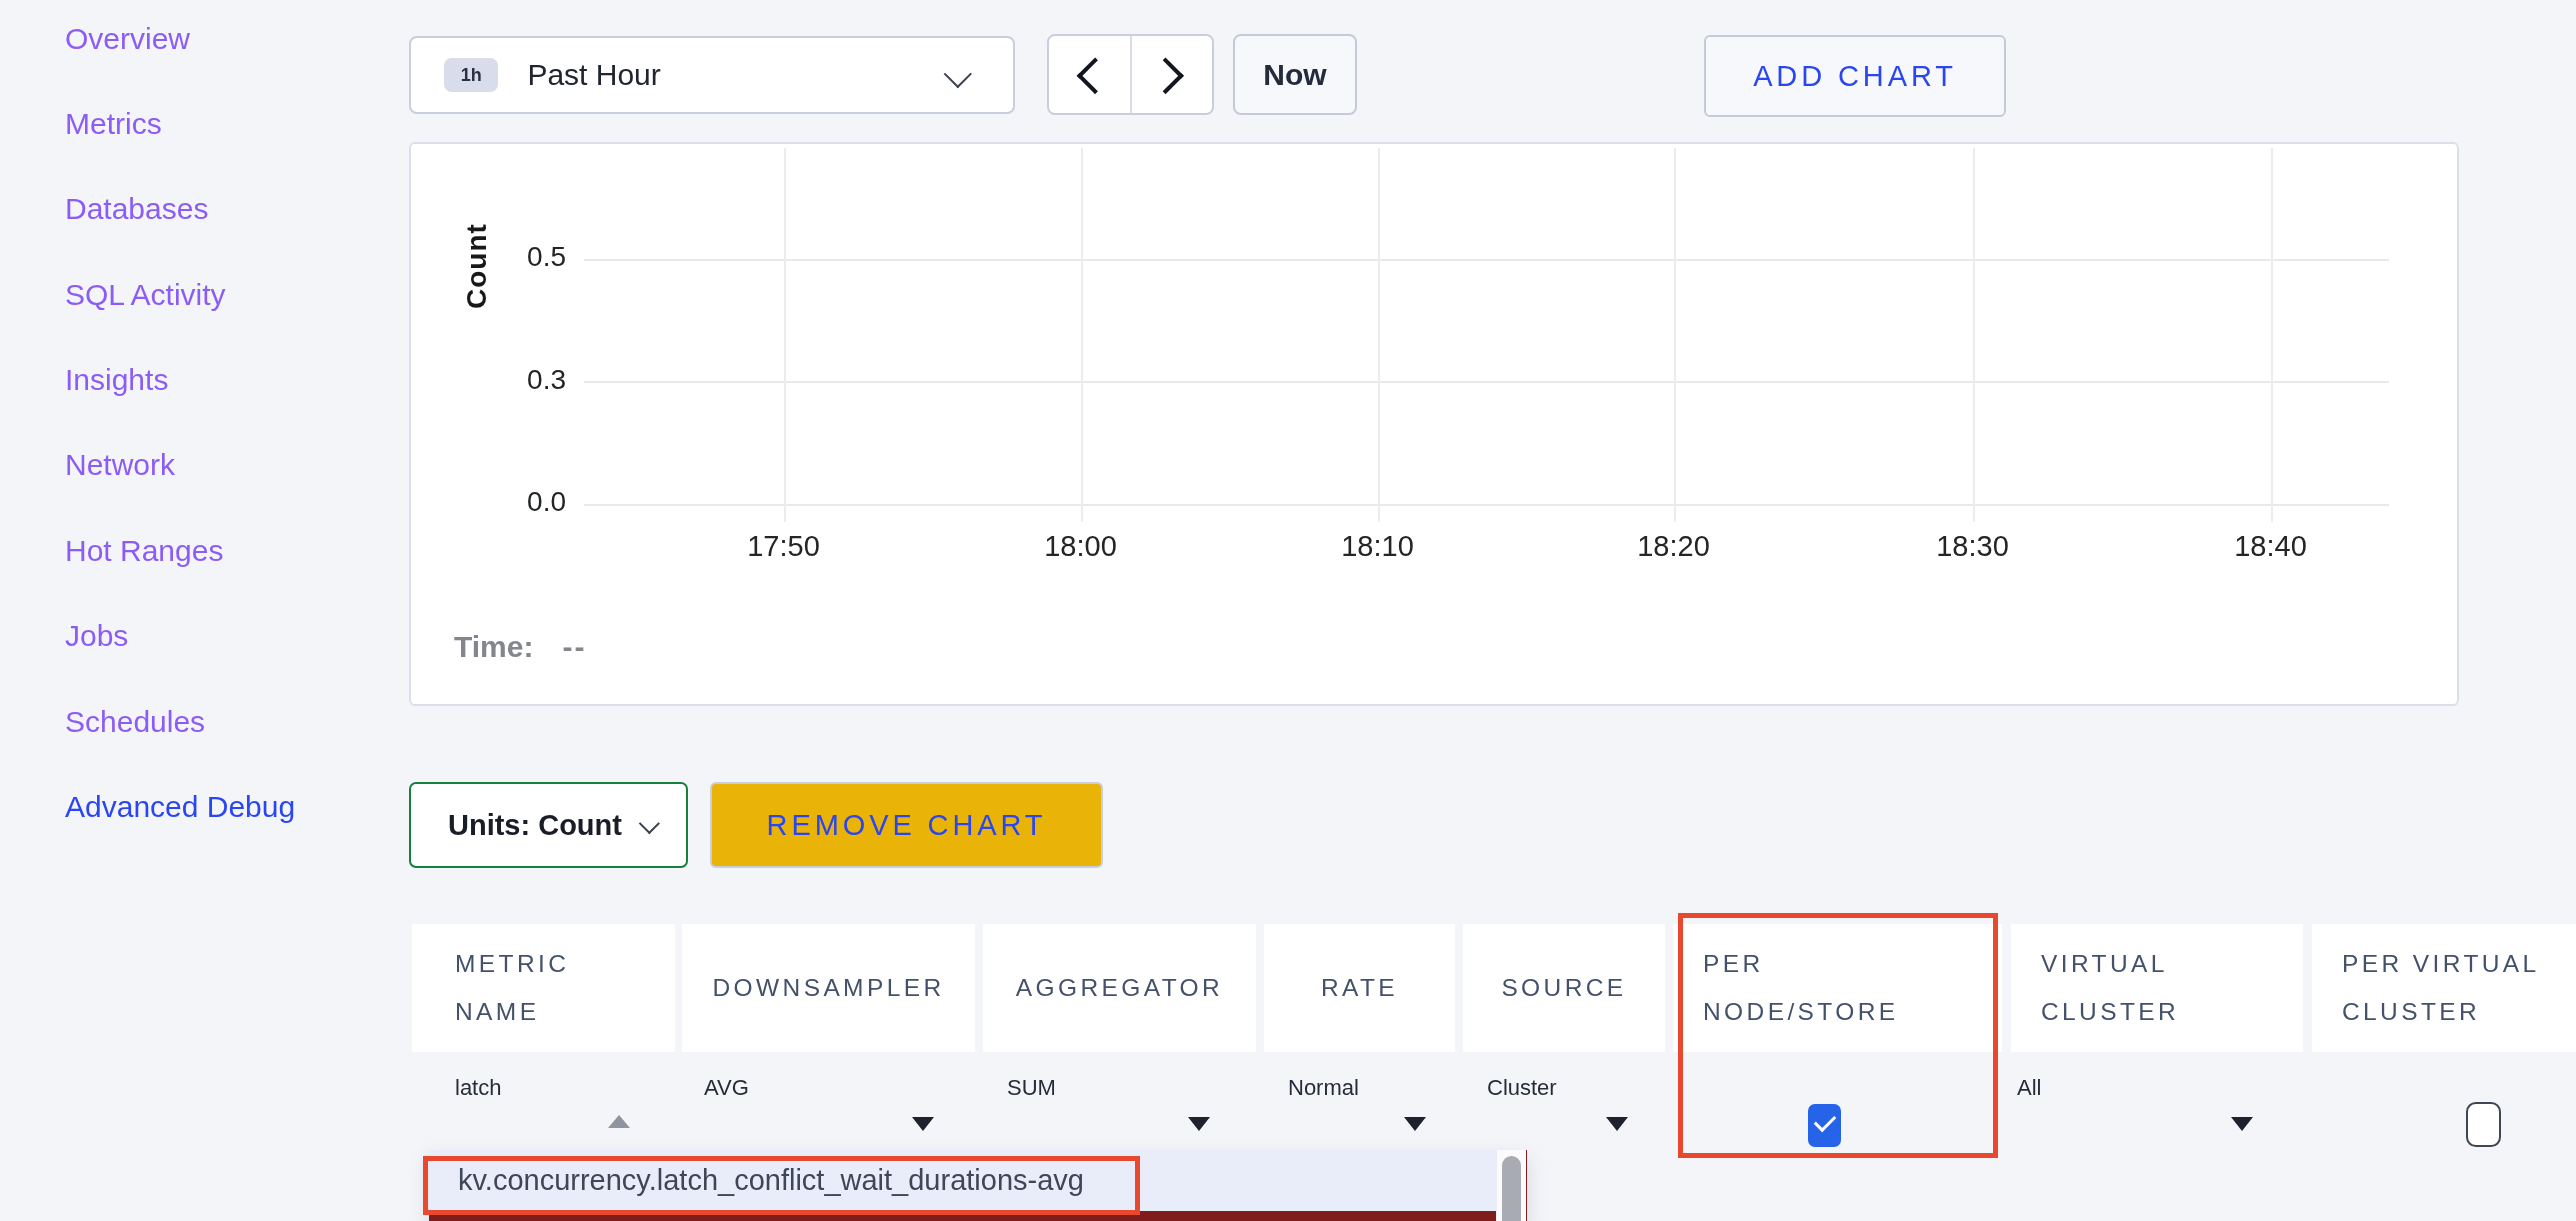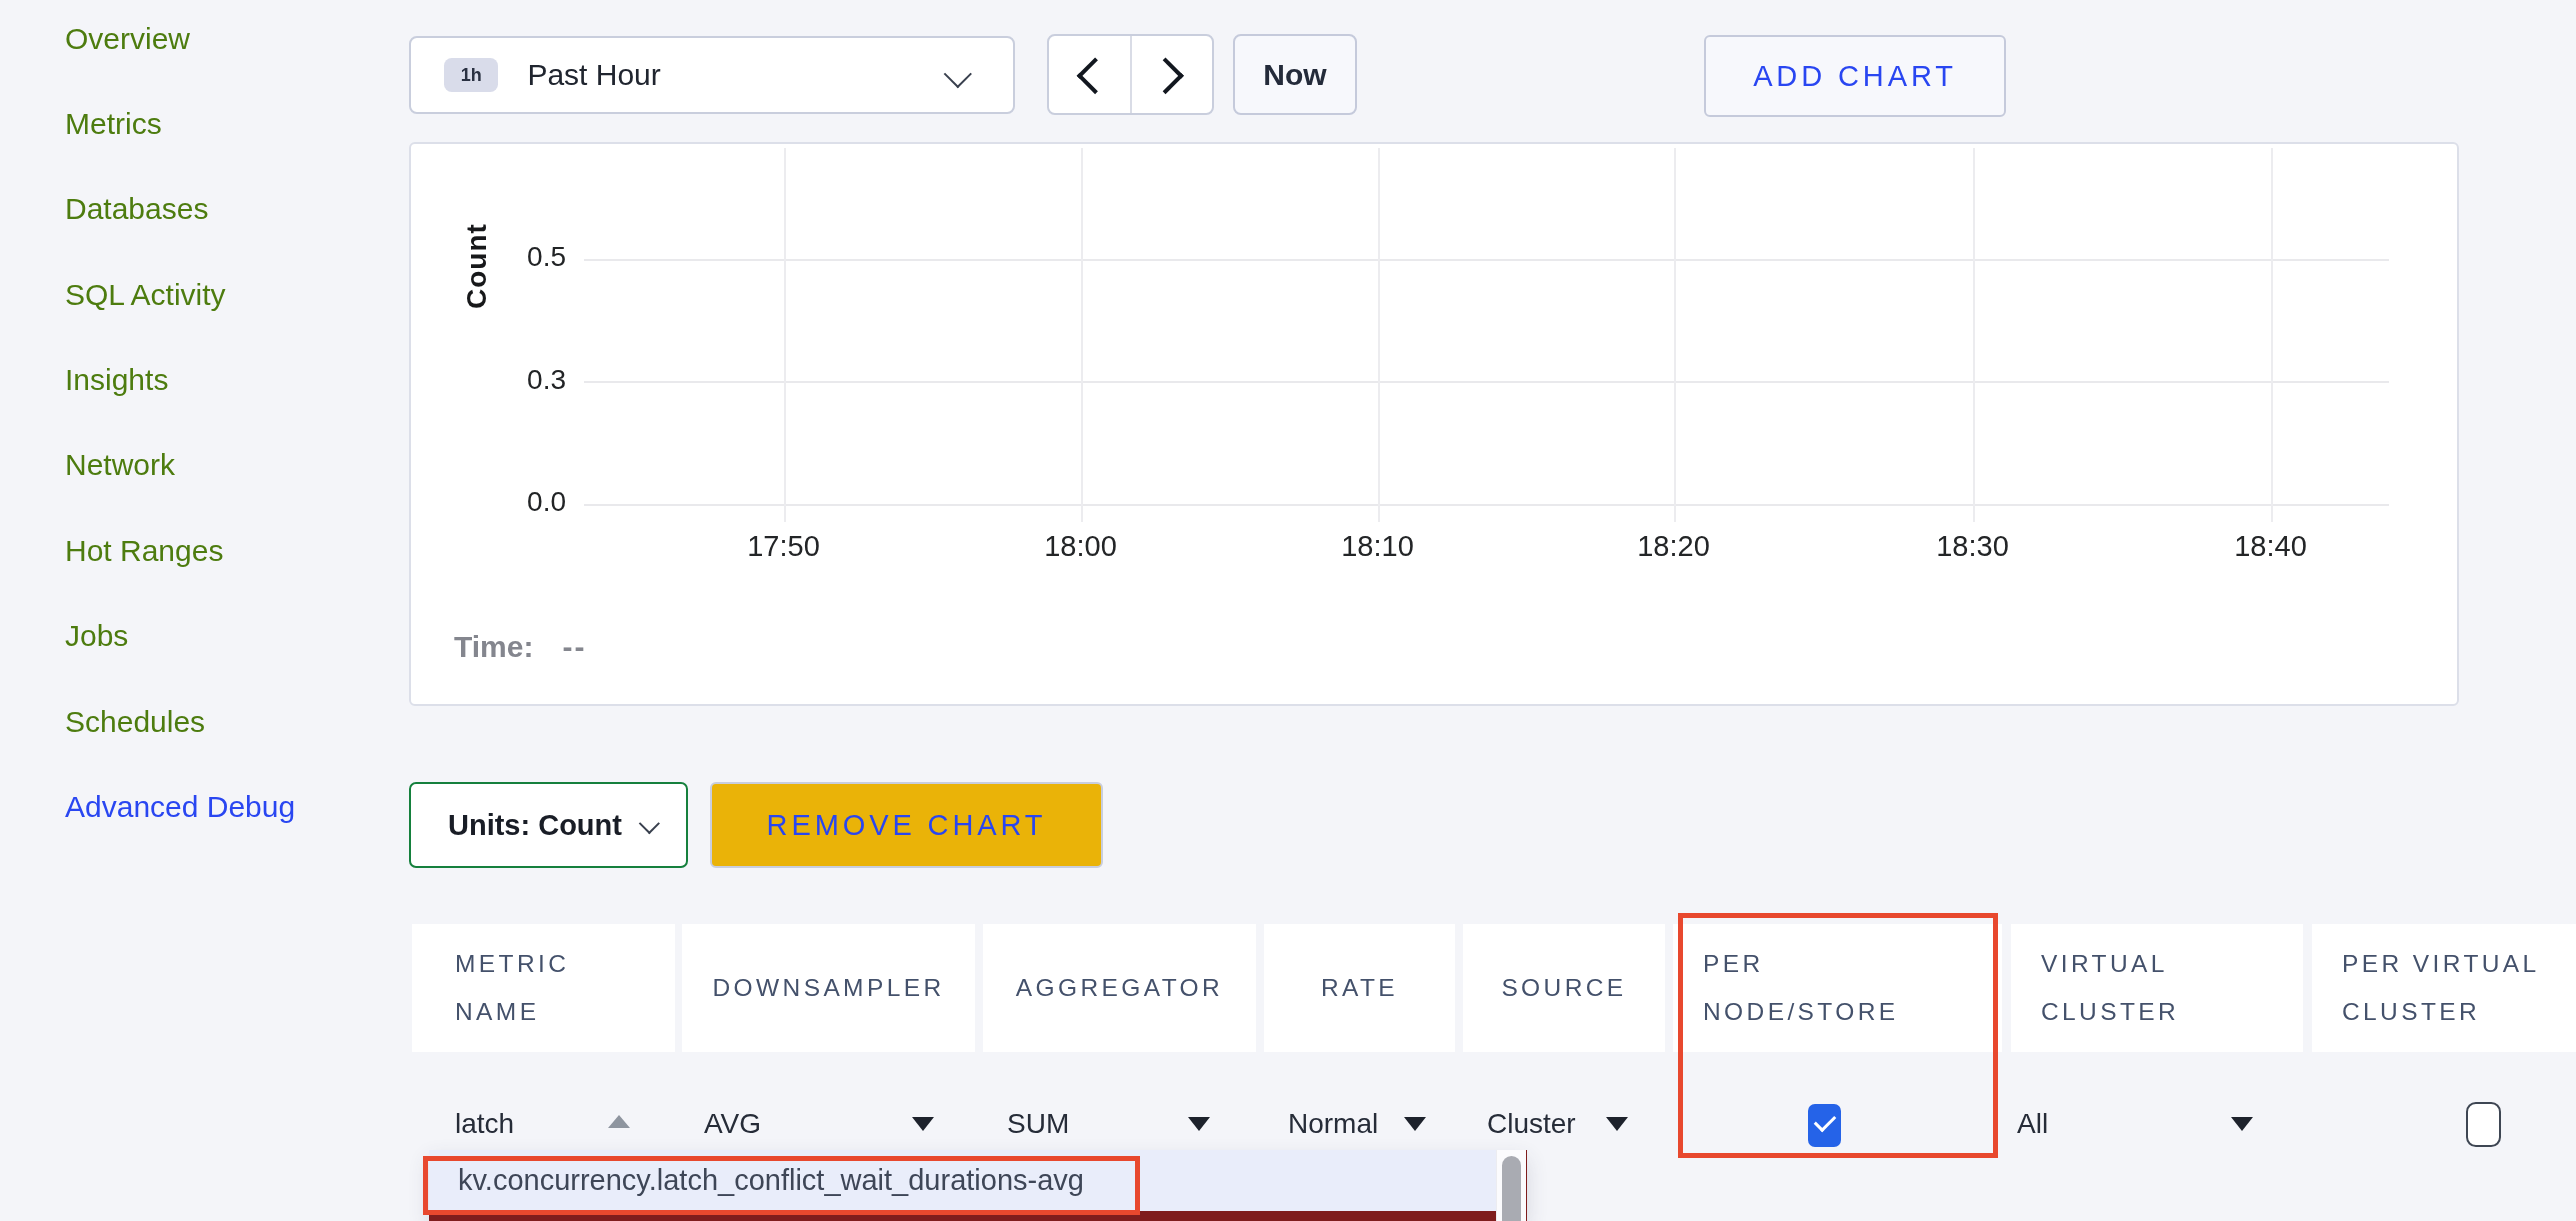--- a/index.html
+++ b/index.html
@@ -1,21 +1,21 @@
 <!DOCTYPE html>
 <html><head>
 <meta charset="utf-8">
 <style>
   html,body{margin:0;padding:0;background:#f4f5f9;}
   .page{position:relative;width:2576px;height:1221px;background:#f4f5f9;
         font-family:"Liberation Sans",sans-serif;overflow:hidden;}
 
   
   .side-item{position:absolute;left:65px;font-size:30px;line-height:37px;
-             color:#4d7c0f;white-space:nowrap;cursor:pointer;}
+             color:#8b5cf6;white-space:nowrap;cursor:pointer;}
   .side-item.active{color:#2946f1;}
 
   
   .time-range{position:absolute;left:409px;top:36px;width:606px;height:78px;background:#fff;
               border:2px solid #c9cedd;border-radius:7.8px;display:flex;align-items:center;box-sizing:border-box;}
   .tr-badge{margin-left:33px;background:#d9dcea;border-radius:7.8px;padding:6.9px 16.7px;
             font-size:18px;font-weight:bold;color:#2a3142;}
   .tr-label{margin-left:29px;font-size:30px;font-weight:500;color:#20252f;}
   .chev{width:17.6px;height:17.6px;border-right:2.9px solid #39404e;border-bottom:2.9px solid #39404e;
         transform:rotate(45deg);}
@@ -61,21 +61,21 @@
            transform:rotate(45deg);position:absolute;right:29px;top:32px;}
   .remove-chart{position:absolute;left:710px;top:782px;width:393px;height:86px;background:#eab308;
                 border:2px solid #c9cedd;border-radius:5.9px;display:flex;align-items:center;justify-content:center;
                 font-size:29px;font-weight:500;letter-spacing:3.9px;color:#2946f1;box-sizing:border-box;cursor:pointer;}
 
   
   .hcell{position:absolute;top:924px;height:128px;background:#fff;display:flex;align-items:center;
          font-size:24.5px;letter-spacing:3.4px;font-weight:500;color:#44516b;line-height:48px;
          box-sizing:border-box;}
   .hcell.center{justify-content:center;}
-  .ctl-text{position:absolute;top:1102px;height:43px;line-height:43px;font-size:28px;color:#262c38;
+  .ctl-text{position:absolute;top:1066px;height:43px;line-height:43px;font-size:22px;color:#262c38;
             font-weight:500;white-space:nowrap;}
   .tri-down{position:absolute;top:1117px;width:0;height:0;border-left:11.8px solid transparent;
             border-right:11.8px solid transparent;border-top:14.7px solid #1d222c;cursor:pointer;}
   .tri-up{position:absolute;top:1115px;width:0;height:0;border-left:11.8px solid transparent;
           border-right:11.8px solid transparent;border-bottom:13.7px solid #8e959f;cursor:pointer;}
   .cbox{position:absolute;box-sizing:border-box;cursor:pointer;}
   .cbox.checked{left:1808px;top:1104px;width:33px;height:43px;background:#2563e8;border-radius:6.9px;}
   .cbox.checked::after{content:"";position:absolute;left:6.9px;top:10.8px;width:16.7px;height:8.8px;
           border-left:3.9px solid #fff;border-bottom:3.9px solid #fff;transform:rotate(-45deg);}
   .cbox.unchecked{left:2466px;top:1102px;width:35px;height:45px;background:#fff;

